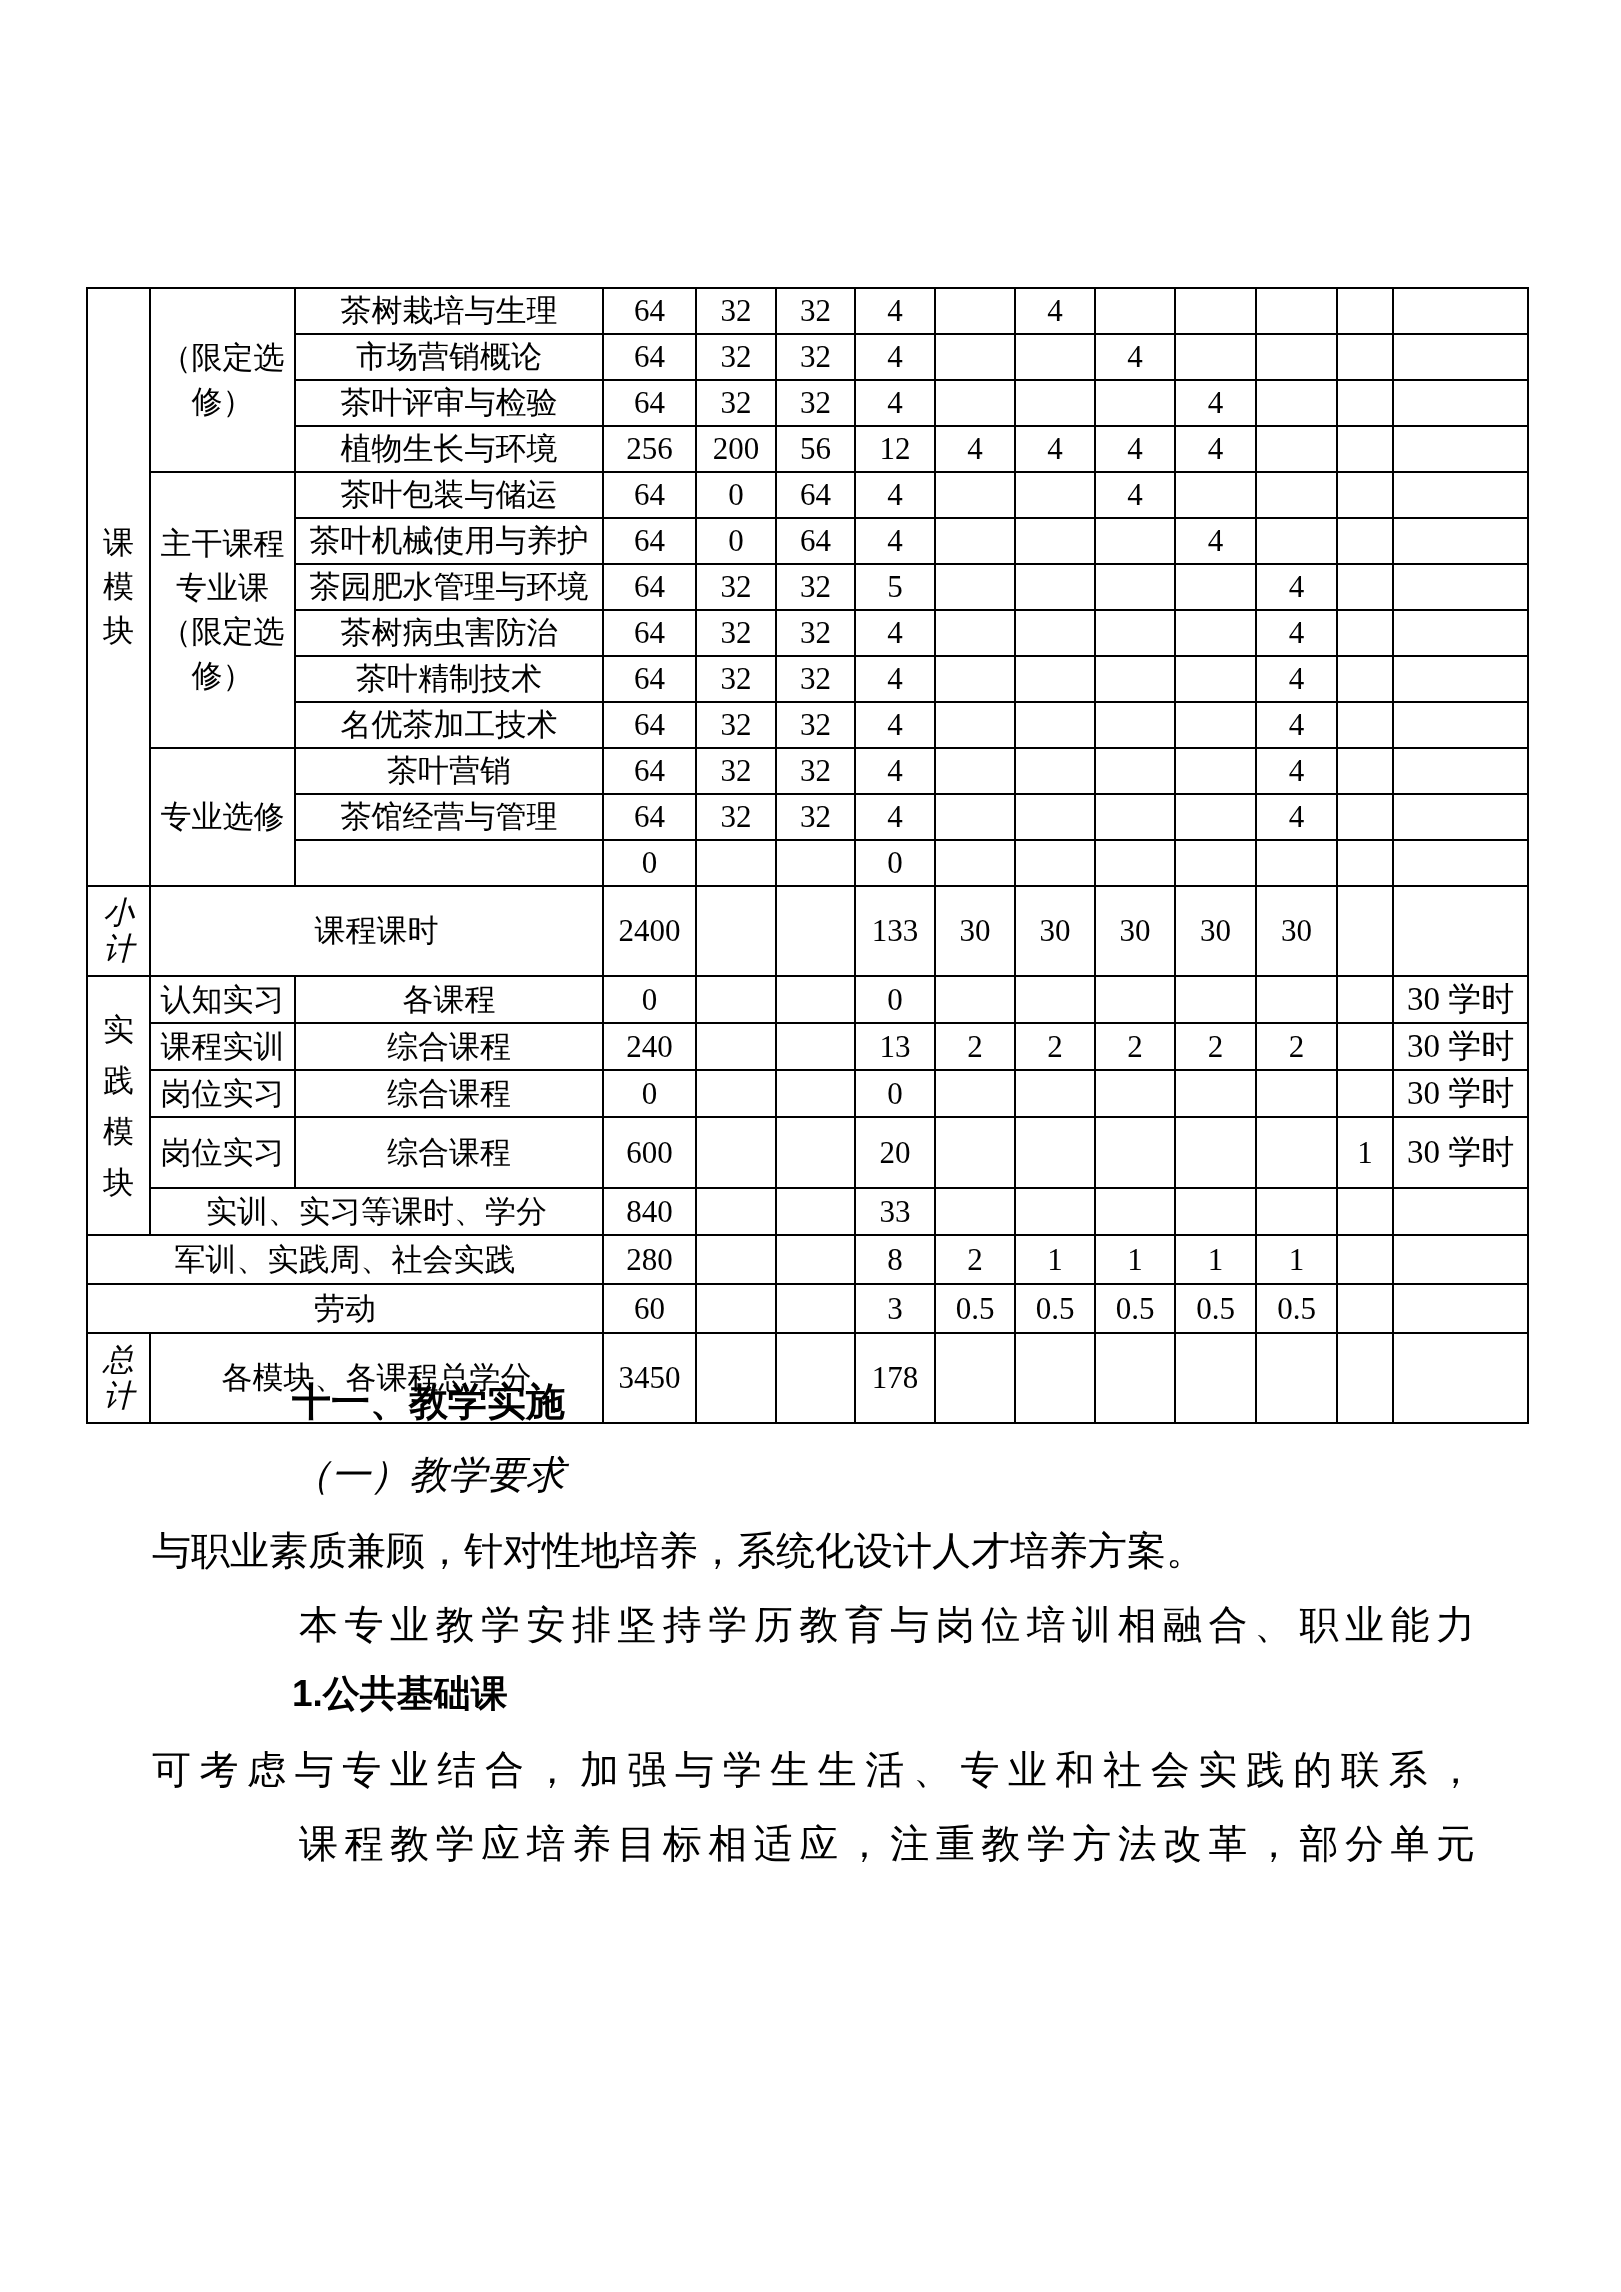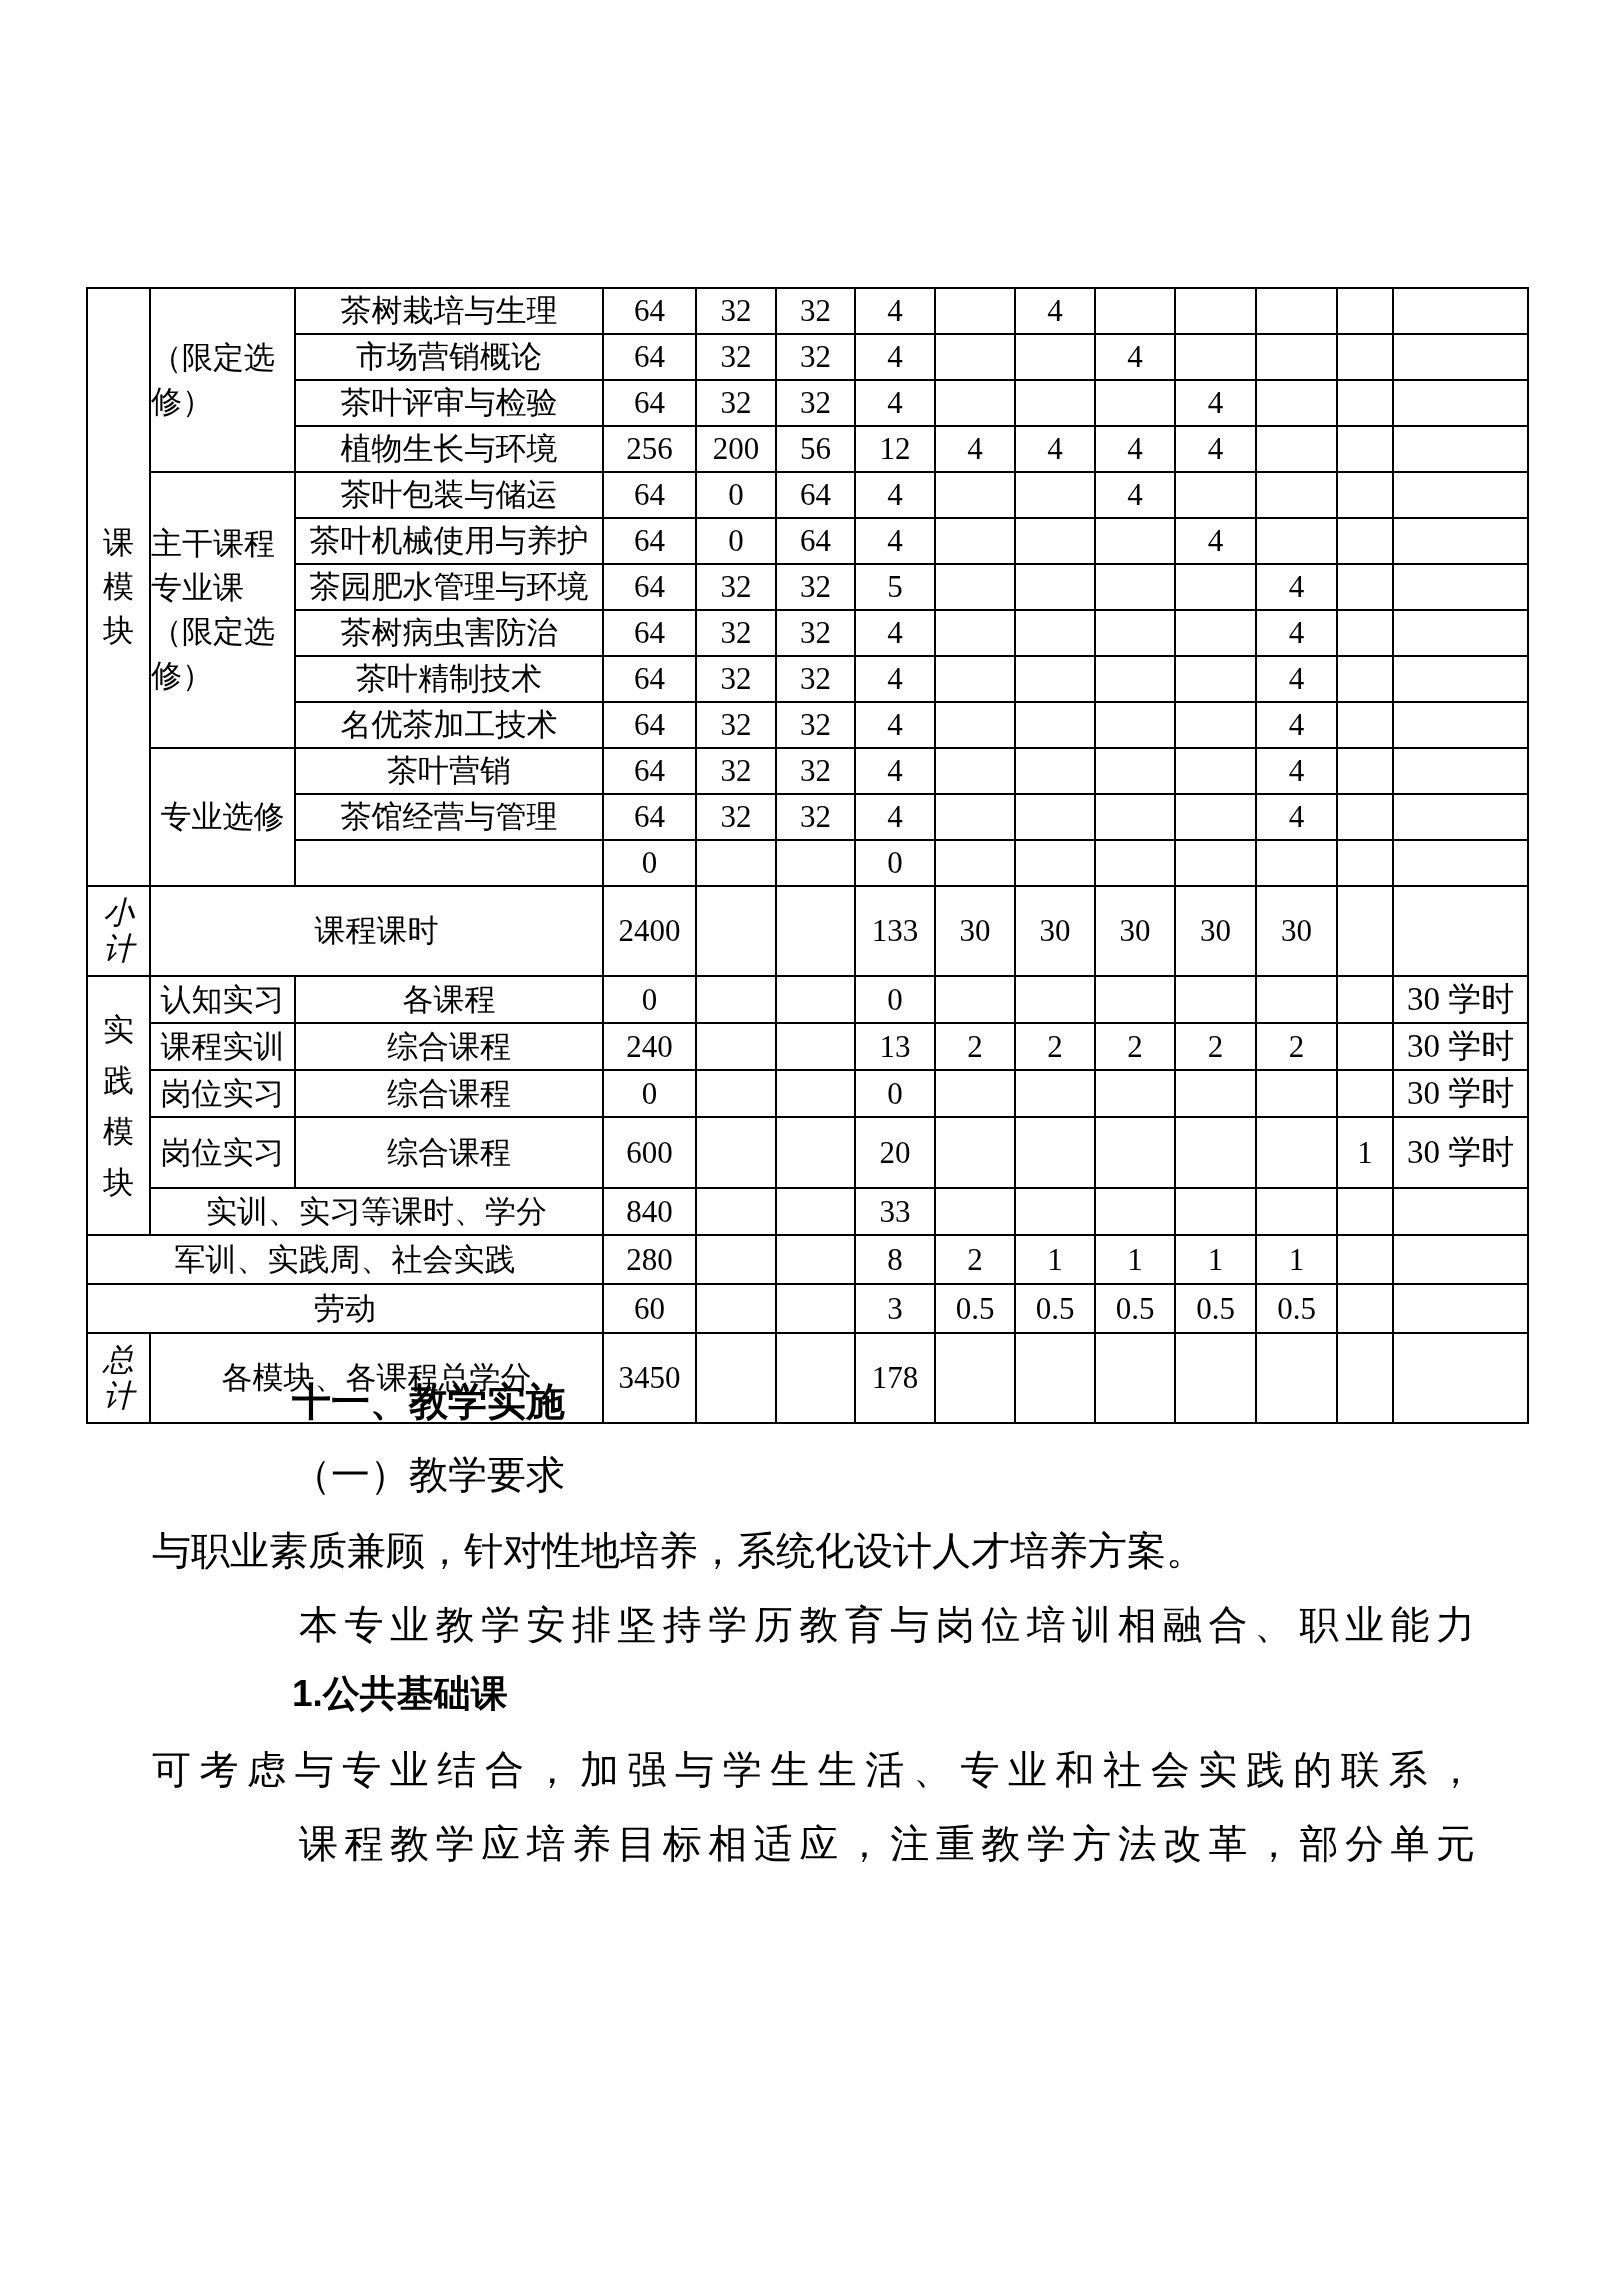--- a/index.html
+++ b/index.html
@@ -11,26 +11,26 @@
   table.sched {
     position:absolute; left:86px; top:287px;
     border-collapse:collapse; table-layout:fixed; font-size:31px; color:#000;
   }
   table.sched td { border:2px solid #000; text-align:center; vertical-align:middle; padding:0; overflow:hidden; }
   tr.h45 td { height:44px; } tr.h46 td { height:45px; } tr.h48 td { height:47px; }
   tr.h70 td { height:69px; } tr.h72 td { height:71px; }
   td.vtop { vertical-align:top; padding-top:2.9px; }
   .stack { display:block; width:35px; margin:8px auto; word-break:break-all; text-align:center; }
   .lh45 { line-height:44px; } .lh52 { line-height:51px; } .lh37 { line-height:36px;font-style:italic; }
-  .catline { line-height:44px; text-align:left; }
+  .catline { line-height:44px; text-align:center; }
   td.left { text-align:left; padding-left:2.9px; }
   td.note { font-size:33px; }
   .headline { position:absolute; font-size:39px; line-height:53px; white-space:nowrap; }
   .h-bold { font-family:"Liberation Sans","DejaVu Sans",sans-serif; font-weight:bold; }
-  .h-kai  { font-family:"Liberation Serif","DejaVu Serif",serif; font-weight:normal; }
+  .h-kai  { font-family:"Liberation Serif","DejaVu Serif",serif; font-weight:normal;font-style:italic; }
   .para { position:absolute; width:1323px; left:152px; }
   .pline { font-size:39px; line-height:74px; height:74px; }
   .indent { padding-left:147px; }
   .just { text-align:justify; text-align-last:justify; }
 </style>
 </head>
 <body>
 
 <div class="page">
 

